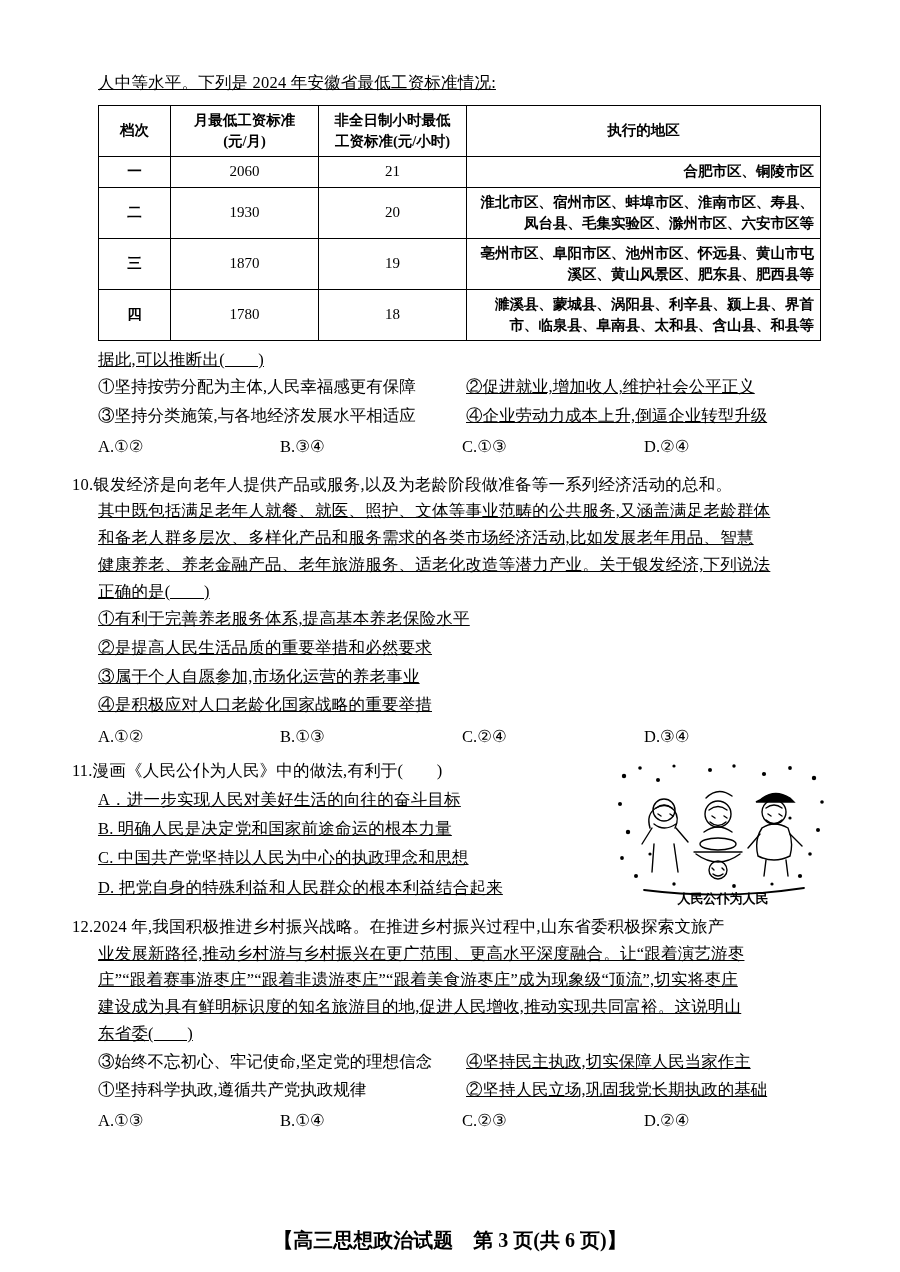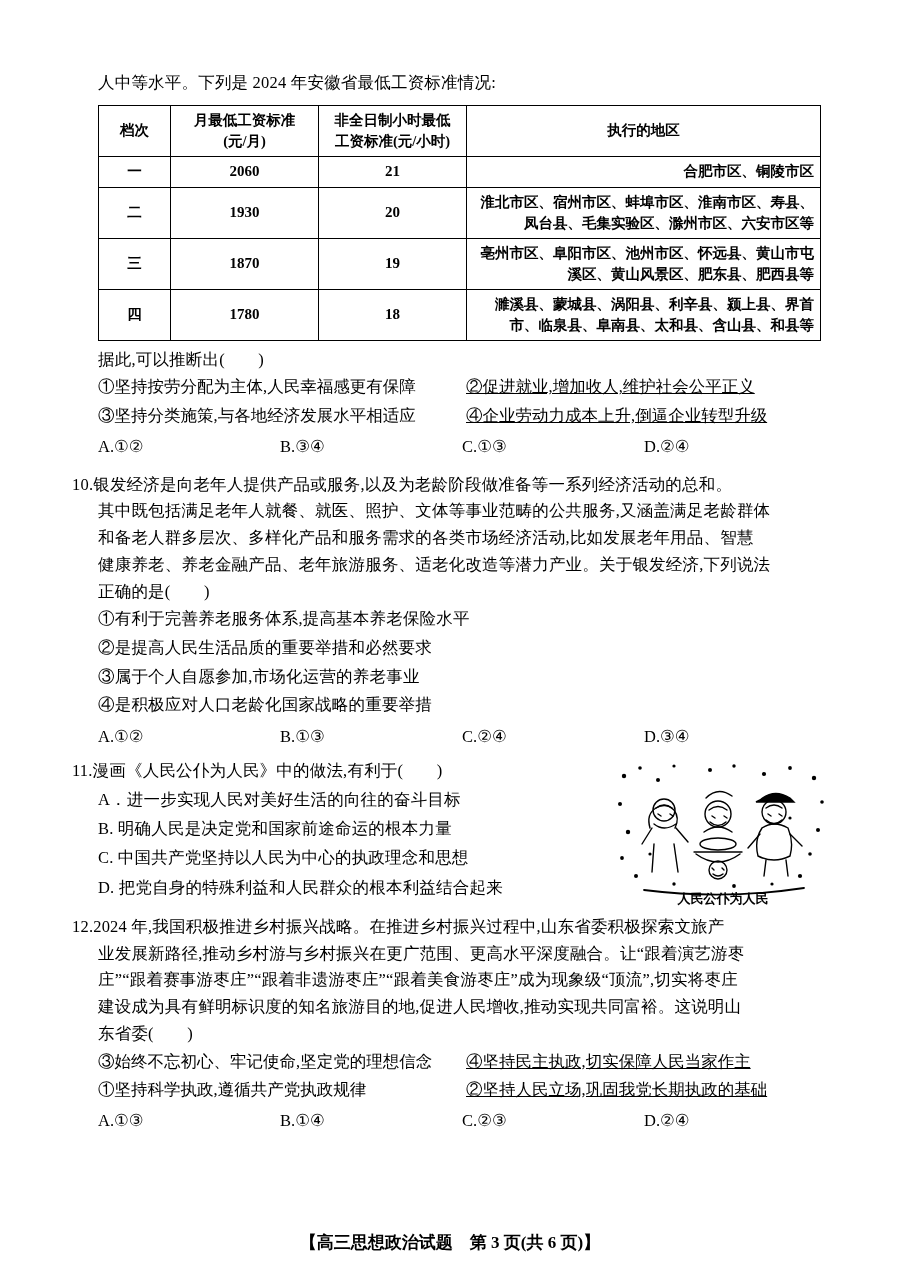--- a/index.html
+++ b/index.html
@@ -31,20 +31,21 @@
   .q {
     margin-bottom: 6px;
   }
   .q-line {
     font-size: 16.5px;
     line-height: 1.62;
     letter-spacing: 0.2px;
   }
   .body-indent {
     padding-left: 26px;
+    text-decoration: underline;
   }
   
   table.wage {
     border-collapse: collapse;
     width: 722px;
     margin: 8px 8px 6px 26px;
     table-layout: fixed;
   }
   table.wage td, table.wage th {
     border: 1.6px solid #000;
@@ -54,21 +55,21 @@
     text-align: center;
     vertical-align: middle;
     font-weight: bold;
   }
   table.wage td.region {
     text-align: right;
     padding-left: 10px;
     font-weight: bold;
   }
   table.wage td.num {
-    font-weight: bold;
+    font-weight: normal;
     font-family: "Liberation Serif", serif;
     font-size: 15px;
   }
   table.wage th {
     font-size: 14.5px;
     font-weight: bold;
   }
   col.c1 { width: 72px; }
   col.c2 { width: 148px; }
   col.c3 { width: 148px; }
@@ -101,21 +102,21 @@
   .comic-wrap {
     position: relative;
   }
 
   .footer {
     position: absolute;
     left: 0;
     right: 0;
     bottom: 16px;
     text-align: center;
-    font-size: 17px;
+    font-size: 20px;
     font-weight: bold;
     font-family: "Liberation Serif", serif;
   }
   .footer .bar {
     display: inline-block;
     padding: 2px 10px;
   }
   .q11-list div { line-height: 1.78; }
   .q10-list div { line-height: 1.74; }
 </style>

